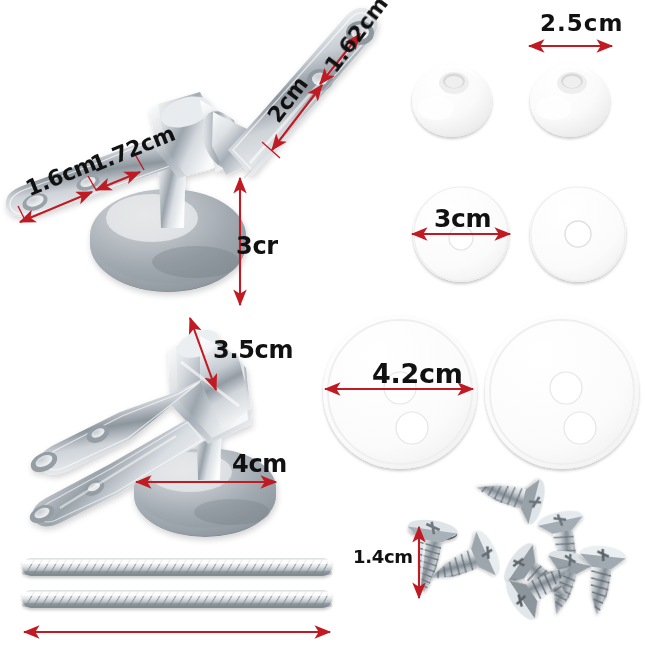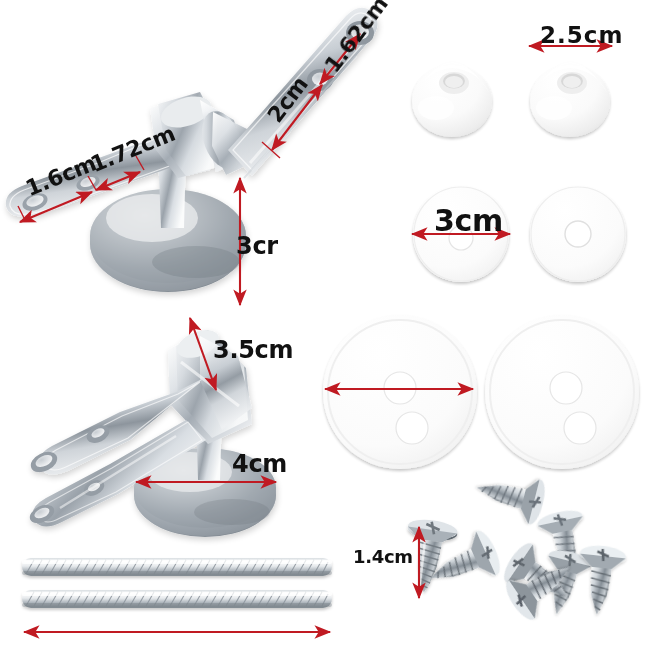--- a/index.html
+++ b/index.html
@@ -522,21 +522,22 @@
   <div class="dimlabel" style="left:273px;top:109px;font-size:22px;transform:rotate(-53deg);transform-origin:left center;">2cm</div>
 
   <div class="dimlabel" style="left:330px;top:59px;font-size:22px;transform:rotate(-53deg);transform-origin:left center;">1.62cm</div>
 
   <div class="dimlabel" style="left:236px;top:234px;font-size:24px;">3cr</div>
 
   <div class="dimlabel" style="left:213px;top:338px;font-size:24px;text-align:center;">3.5cm</div>
 
   <div class="dimlabel" style="left:232px;top:452px;font-size:24px;">4cm</div>
 
-  <div class="dimlabel" style="left:540px;top:24px;font-size:23px;letter-spacing:1px;">2.5cm</div>
-
-  <div class="dimlabel" style="left:434px;top:206px;font-size:30px;">3cm</div>
-
+  <div class="dimlabel" style="left:540px;top:12px;font-size:23px;letter-spacing:1px;">2.5cm</div>
+
+  <div class="dimlabel" style="left:434px;top:206px;font-size:25px;">3cm</div>
+
+  <div class="dimlabel" style="left:372px;top:360px;font-size:27px;">4.2cm</div>
 
 
   <div class="dimlabel" style="left:353px;top:548px;font-size:18px;">1.4cm</div>
 
 </div>
 
 </body></html>

